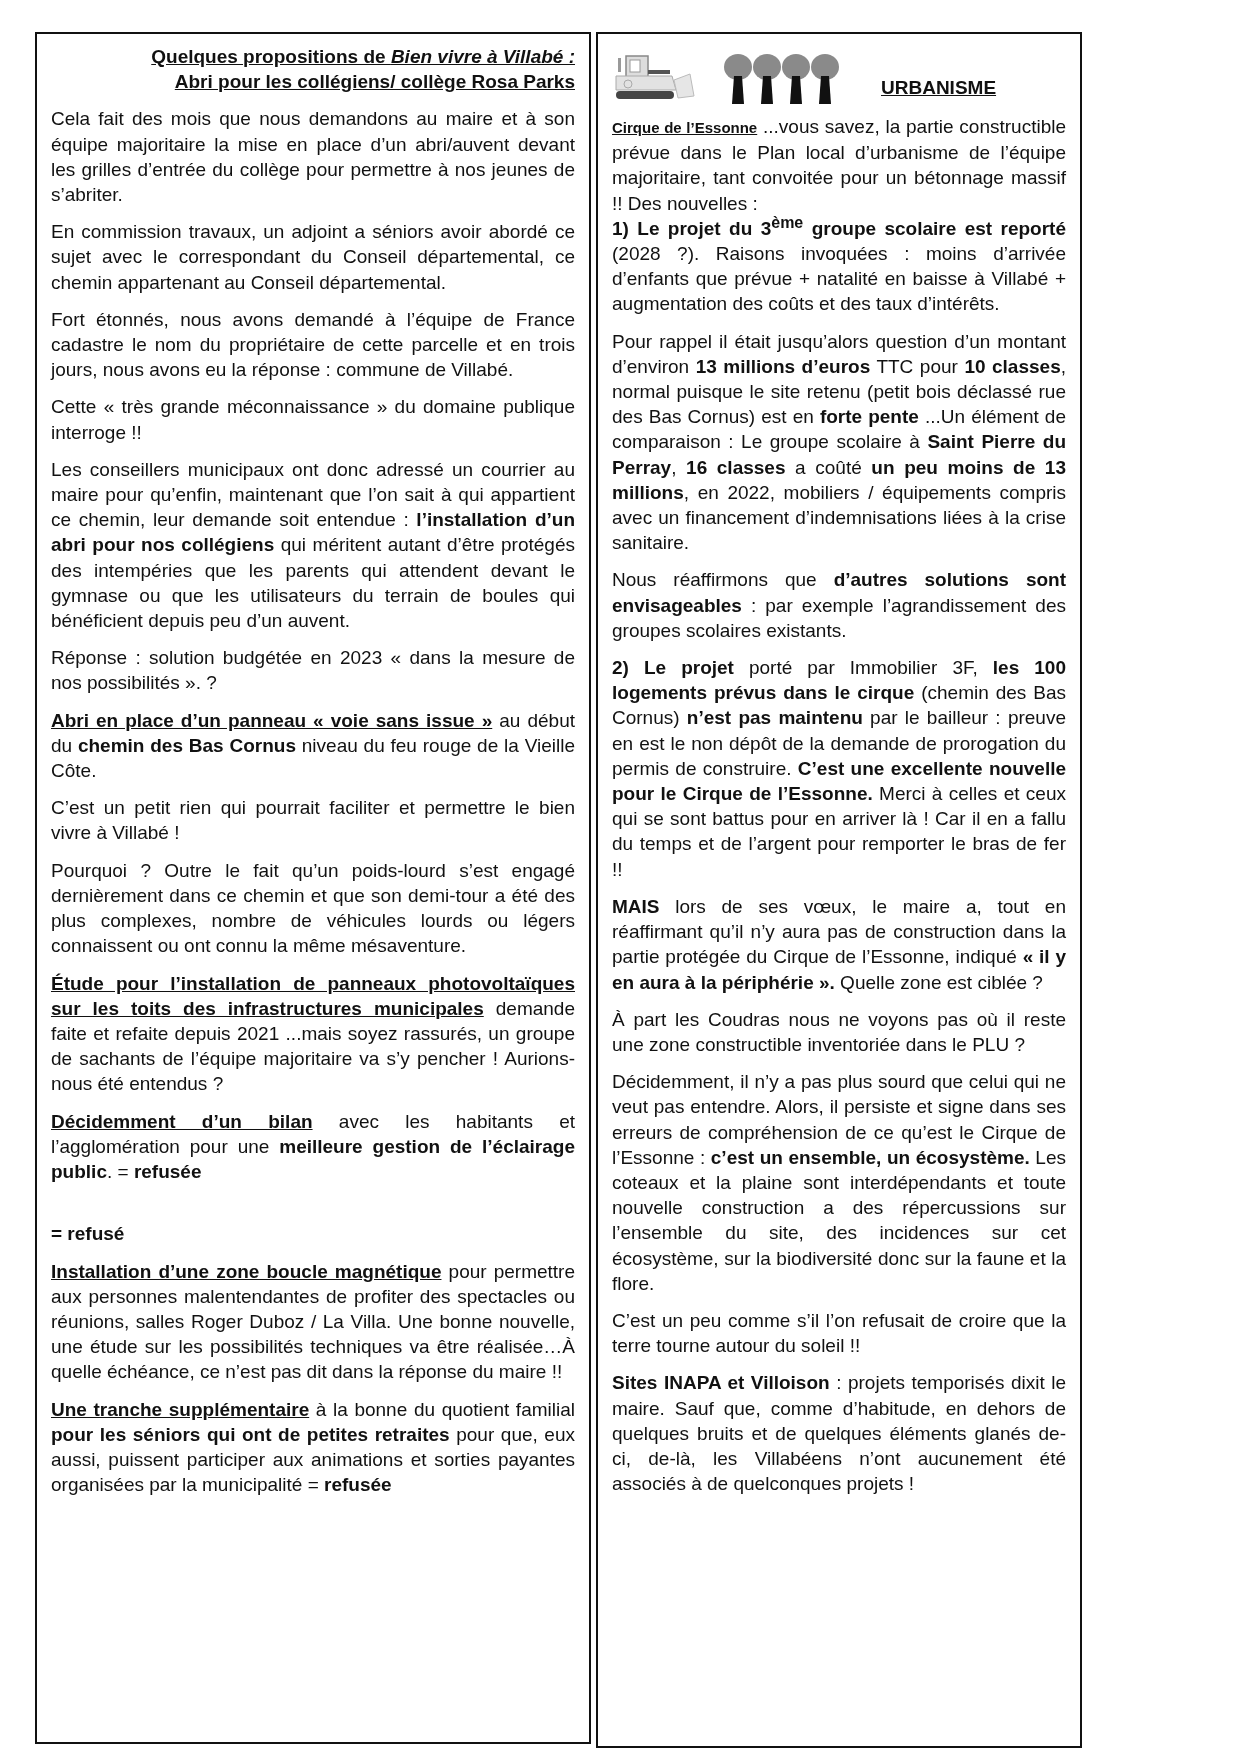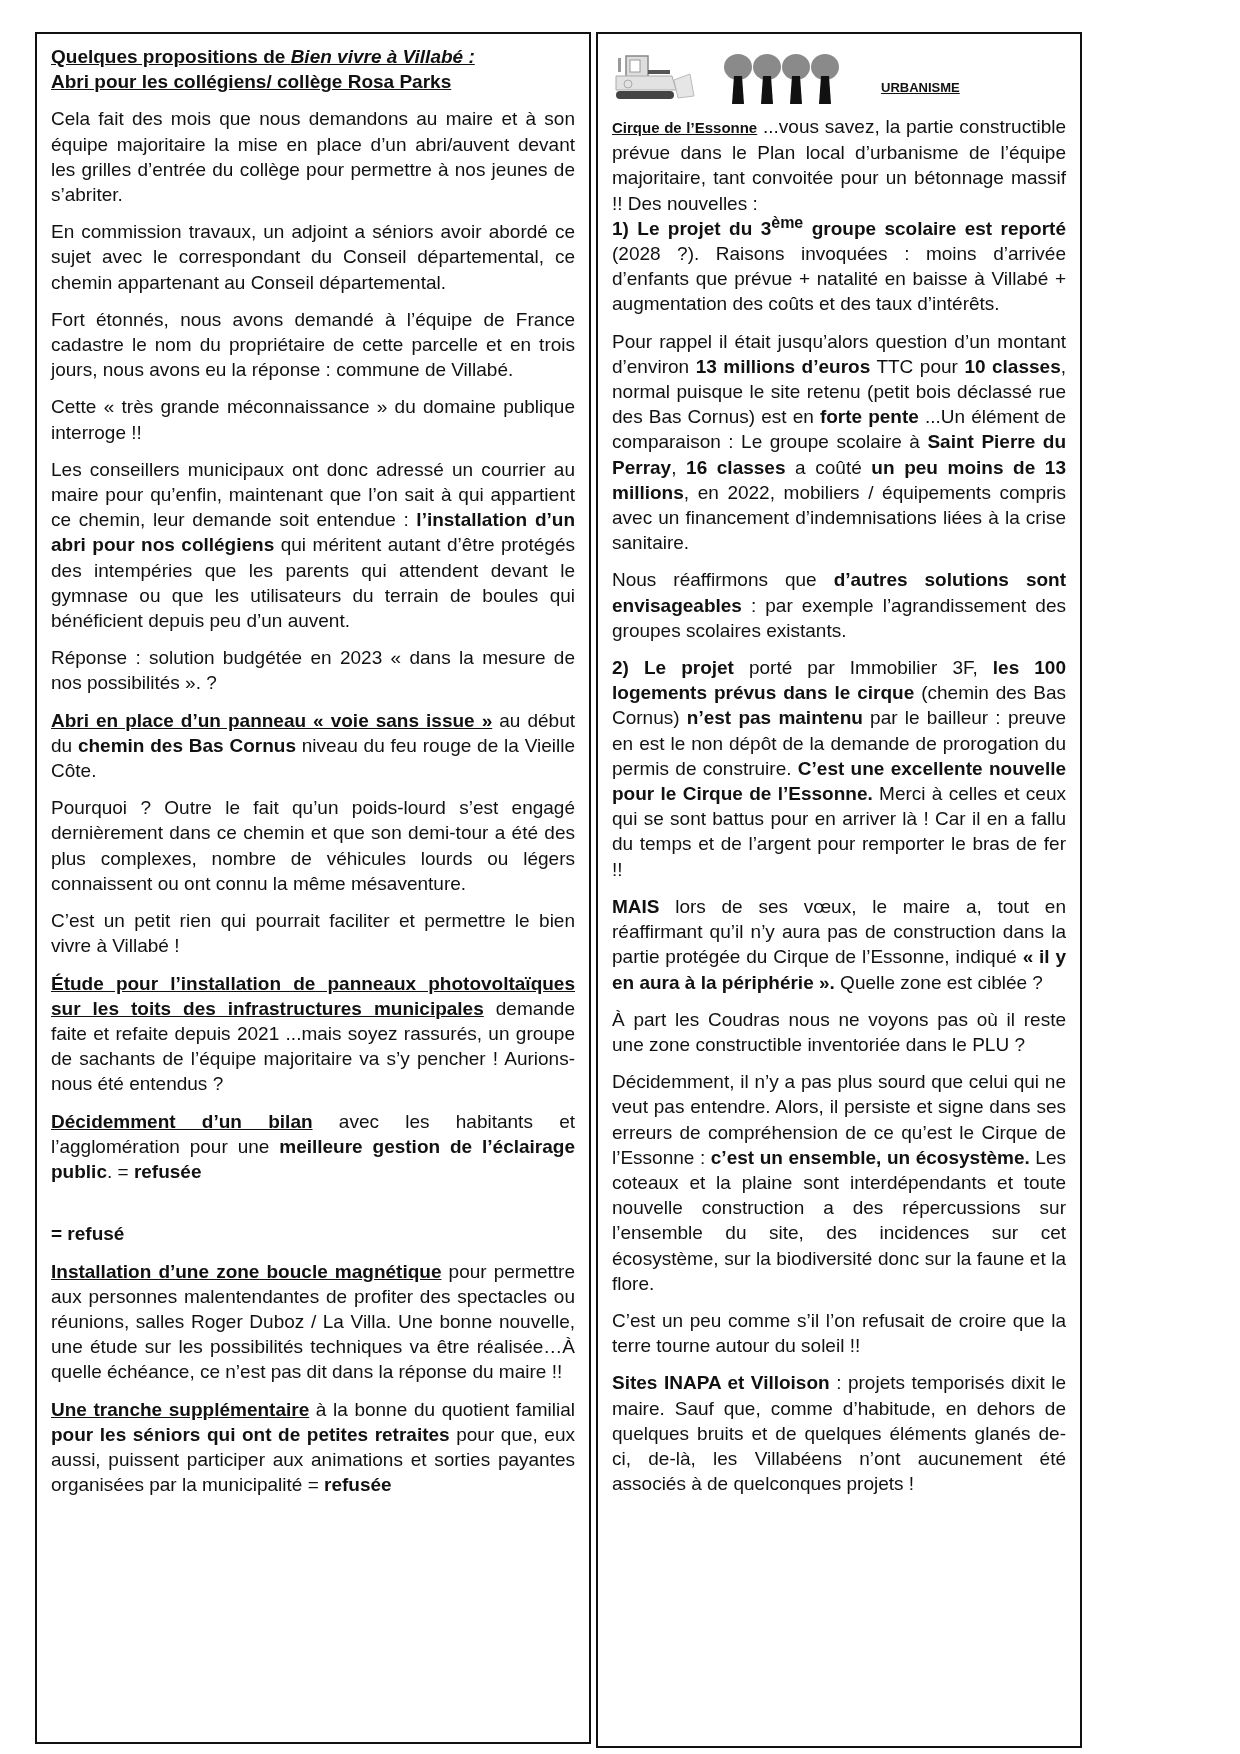--- a/index.html
+++ b/index.html
@@ -4,49 +4,49 @@
 <style>
   html, body { margin:0; padding:0; background:#ffffff; }
   body { width:1240px; height:1754px; position:relative; font-family:"Liberation Sans", sans-serif; color:#111; }
   .col {
     position:absolute; top:32px; border:2px solid #111; box-sizing:border-box;
     padding:10px 14px 0 14px; font-size:19px; line-height:25.2px;
   }
   #left  { left:35px;  width:556px; height:1712px; }
   #right { left:596px; width:486px; height:1716px; }
   p { margin:0 0 12px 0; text-align:justify; }
-  .h { font-weight:bold; text-decoration:underline; text-align:left; margin-bottom:12px; }
+  .h { font-weight:bold; text-decoration:underline; text-align:right; margin-bottom:12px; }
   .h i { font-style:italic; }
   b { font-weight:bold; }
   .bu { font-weight:bold; text-decoration:underline; }
   .hdr { display:flex; align-items:flex-end; height:62px; margin-bottom:8px; }
   .hdr .dozer { width:85px; height:52px; margin-right:26px; }
   .hdr .trees { width:118px; height:54px; margin-right:40px; }
-  .hdr .title { font-weight:bold; text-decoration:underline; font-size:13px; margin-bottom:6px; }
+  .hdr .title { font-weight:bold; text-decoration:underline; font-size:19px; margin-bottom:6px; }
   .big { font-size:15px; }
   sup { font-size:16px; line-height:0; }
   .nomb { margin-bottom:0; }
 </style>
 </head>
 <body>
 
 <div class="col" id="left">
   <p class="h nomb"><span>Quelques propositions de </span><i>Bien vivre à Villabé :</i></p>
   <p class="h">Abri pour les collégiens/ collège Rosa Parks</p>
 
   <p>Cela fait des mois que nous demandons au maire et à son équipe majoritaire la mise en place d’un abri/auvent devant les grilles d’entrée du collège pour permettre à nos jeunes de s’abriter.</p>
   <p>En commission travaux, un adjoint a séniors avoir abordé ce sujet avec le correspondant du Conseil départemental, ce chemin appartenant au Conseil départemental.</p>
   <p>Fort étonnés, nous avons demandé à l’équipe de France cadastre le nom du propriétaire de cette parcelle et en trois jours, nous avons eu la réponse : commune de Villabé.</p>
   <p>Cette « très grande méconnaissance » du domaine publique interroge !!</p>
   <p><span>Les conseillers municipaux ont donc adressé un courrier au maire pour qu’enfin, maintenant que l’on sait à qui appartient ce chemin, leur demande soit entendue : </span><b>l’installation d’un abri pour nos collégiens</b><span> qui méritent autant d’être protégés des intempéries que les parents qui attendent devant le gymnase ou que les utilisateurs du terrain de boules qui bénéficient depuis peu d’un auvent.</span></p>
   <p>Réponse : solution budgétée en 2023 « dans la mesure de nos possibilités ». ?</p>
 
   <p><span class="bu">Abri en place d’un panneau « voie sans issue »</span><span> au début du </span><b>chemin des Bas Cornus</b><span> niveau du feu rouge de la Vieille Côte.</span></p>
+  <p>C’est un petit rien qui pourrait faciliter et permettre le bien vivre à Villabé !</p>
   <p>Pourquoi ? Outre le fait qu’un poids-lourd s’est engagé dernièrement dans ce chemin et que son demi-tour a été des plus complexes, nombre de véhicules lourds ou légers connaissent ou ont connu la même mésaventure.</p>
-  <p>C’est un petit rien qui pourrait faciliter et permettre le bien vivre à Villabé !</p>
 
   <p><span class="bu">Étude pour l’installation de panneaux photovoltaïques sur les toits des infrastructures municipales</span><span> demande faite et refaite depuis 2021 ...mais soyez rassurés, un groupe de sachants de l’équipe majoritaire va s’y pencher ! Aurions-nous été entendus ?</span></p>
 
   <p><span class="bu">Décidemment d’un bilan</span><span> avec les habitants et l’agglomération pour une </span><b>meilleure gestion de l’éclairage public</b><span>. = </span><b>refusée</b></p>
 
   <p style="text-align:left"><br><b>= refusé</b></p>
 
   <p><span class="bu">Installation d’une zone boucle magnétique</span><span> pour permettre aux personnes malentendantes de profiter des spectacles ou réunions, salles Roger Duboz / La Villa. Une bonne nouvelle, une étude sur les possibilités techniques va être réalisée…À quelle échéance, ce n’est pas dit dans la réponse du maire !!</span></p>
 
   <p><span class="bu">Une tranche supplémentaire</span><span> à la bonne du quotient familial </span><b>pour les séniors qui ont de petites retraites</b><span> pour que, eux aussi, puissent participer aux animations et sorties payantes organisées par la municipalité = </span><b>refusée</b></p>

